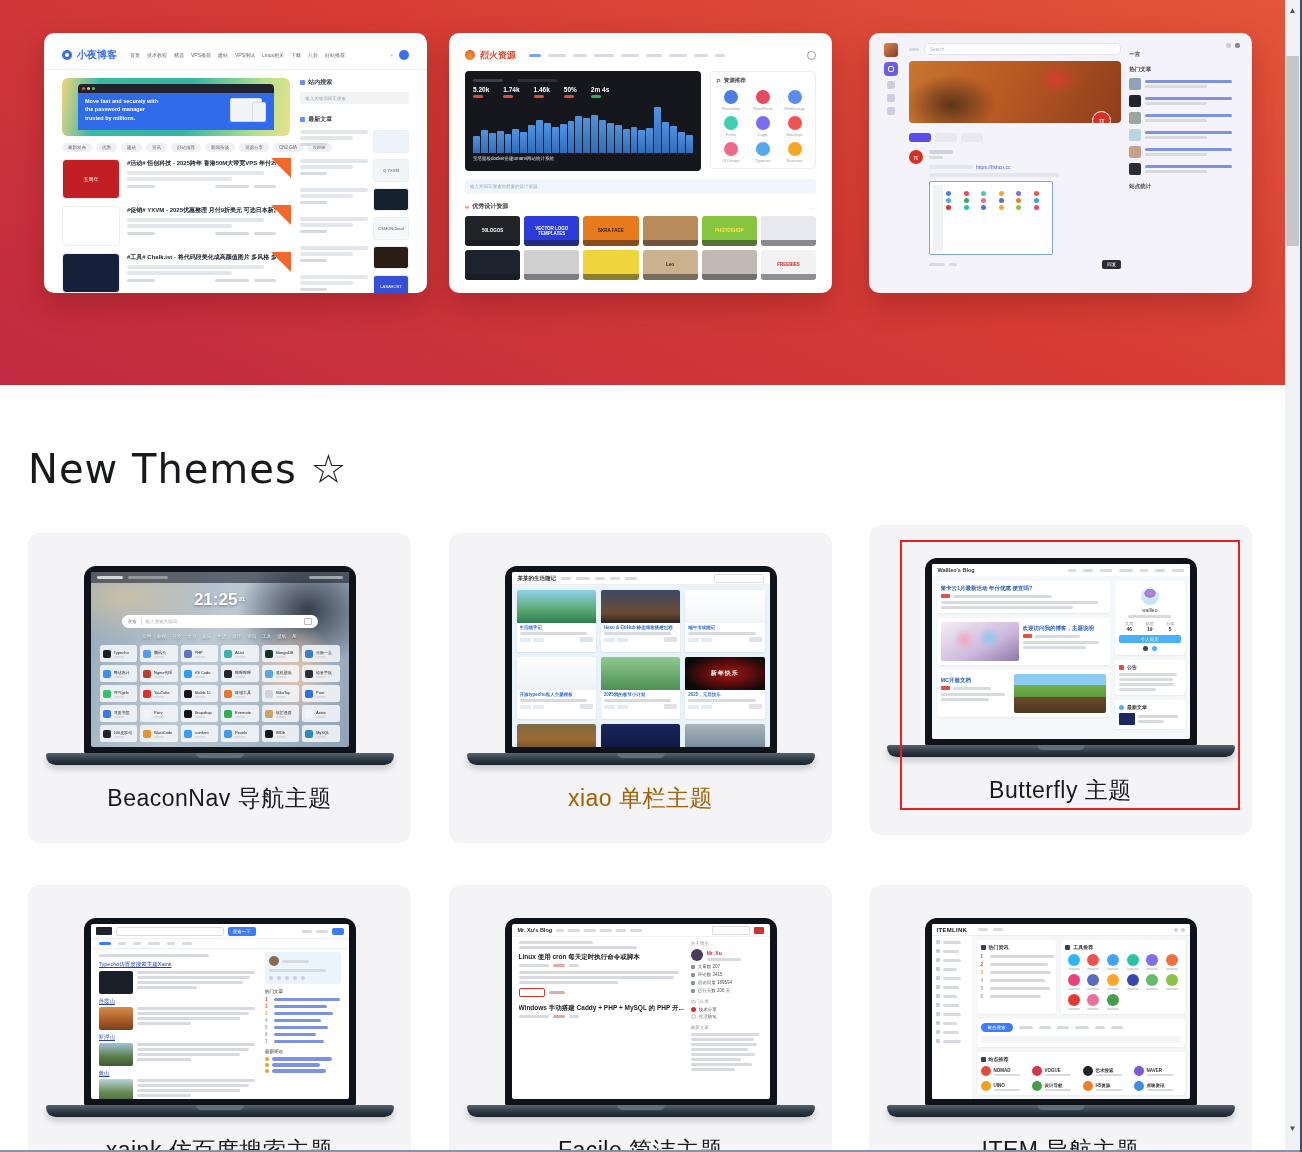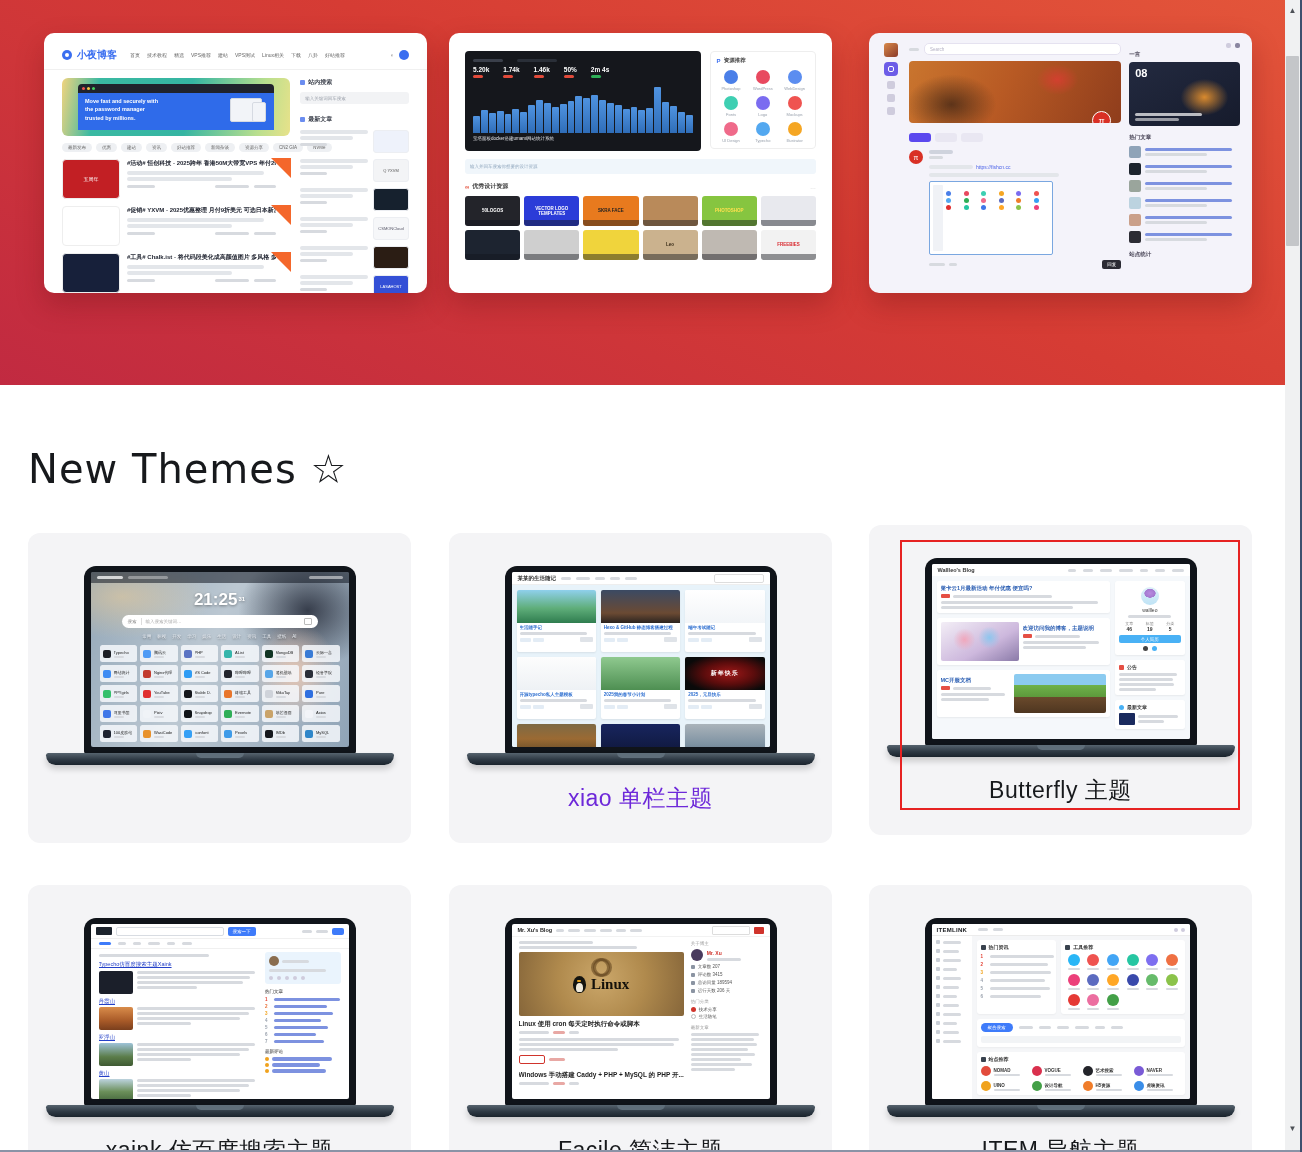--- a/index.html
+++ b/index.html
@@ -349,20 +349,36 @@
 
           </div>
 
         </div>
       </div>
     </div>
   </div>
 
   <div class="shot" style="left:449px">
     <div style="padding:12px 16px 0">
+      <div class="mininav">
+        <span style="width:10px;height:10px;border-radius:50%;background:radial-gradient(circle at 50% 60%,#f5a623,#e2442e);flex:none"></span>
+        <span style="color:#e2442e;font-weight:bold;font-size:9px">烈火资源</span>
+        <span class="m-menu">
+          <span class="dbar" style="width:12px;background:#7ba2e8"></span>
+            <span class="dbar" style="width:18px"></span>
+            <span class="dbar" style="width:14px"></span>
+            <span class="dbar" style="width:20px"></span>
+            <span class="dbar" style="width:18px"></span>
+            <span class="dbar" style="width:16px"></span>
+            <span class="dbar" style="width:18px"></span>
+            <span class="dbar" style="width:14px"></span>
+            <span class="dbar" style="width:10px"></span>
+        </span>
+        <span style="width:7px;height:7px;border:1px solid #999;border-radius:50%;position:relative"></span>
+      </div>
       <div class="row" style="align-items:flex-start;gap:9px;margin-top:6px">
         <div style="flex:2.55;min-width:0">
           <div class="dkpanel">
             <div class="row" style="gap:14px">
               <span class="dbar" style="width:30px;background:#3a3f4a"></span>
                 <span class="dbar" style="width:40px;background:#2a2f38"></span>
             </div>
             <div class="row" style="gap:14px;margin-top:4px">
 
                 <span style="display:inline-flex;flex-direction:column;gap:2px">
@@ -564,25 +580,20 @@
             </div>
           </div>
         </div>
       </div>
       <div style="flex:1.15;min-width:0">
         <div class="row" style="justify-content:flex-end;gap:4px">
             <span class="f-ic" style="width:5px;height:5px"></span>
             <span class="f-ic" style="width:5px;height:5px;background:#8a86a0"></span>
           </div>
         <div style="font-size:5.5px;font-weight:bold;color:#4a4658;margin-top:3px">一言</div>
-        <div style="height:64px;border-radius:4px;margin-top:4px;position:relative;overflow:hidden;background:radial-gradient(34px 26px at 68% 55%,#d98a2e 0%,rgba(217,138,46,0) 70%),linear-gradient(150deg,#232a40 0%,#161b2c 100%)">
-          <span style="position:absolute;left:6px;top:5px;color:#fff;font-size:11px;font-weight:bold">08</span>
-          <span class="dbar" style="position:absolute;left:6px;bottom:10px;width:60%;background:rgba(255,255,255,.7)"></span>
-          <span class="dbar" style="position:absolute;left:6px;bottom:5px;width:40%;background:rgba(255,255,255,.55)"></span>
-        </div>
         <div style="font-size:5.5px;font-weight:bold;color:#4a4658;margin-top:8px">热门文章</div>
         <div>
 
             <div class="hotrow">
               <span class="hott" style="background: rgb(143, 163, 184);"></span>
               <span style="flex:1;min-width:0">
                 <span class="bluebar" style="display:block;width:92%"></span>
                 <span class="dbar" style="display:block;width:65%;margin-top:2px"></span>
               </span>
             </div>
@@ -905,20 +916,21 @@
                 <span class="blbl" style="display:block">MySQL</span>
                 <span class="dbar" style="display:block;width:10px;height:2px;margin-top:1px"></span>
               </span>
             </span>
 
         </div>
       </div>
     </div>
     <div class="base"></div>
   </div>
+  <div class="tname" style="color:#17191c">BeaconNav 导航主题</div>
 </div>
 
 <div class="tcard" style="left:449px;top:533px">
   <div class="laptop">
     <div class="screen">
       <div class="disp">
         <div class="xnav">
           <b style="font-size:5.5px;color:#333">某某的生活随记</b>
           <span class="dbar" style="width:10px"></span>
             <span class="dbar" style="width:14px"></span>
@@ -1029,21 +1041,21 @@
               </div>
               <div class="xtitle"></div>
 
             </div>
 
         </div>
       </div>
     </div>
     <div class="base"></div>
   </div>
-  <div class="tname" style="color:#6d28d9">xiao 单栏主题</div>
+  <div class="tname" style="color:#a16207">xiao 单栏主题</div>
 </div>
 
 <div class="tcard" style="left:869px;top:525px">
   <div class="hl"></div>
   <div class="laptop">
     <div class="screen">
       <div class="disp" style="background:#f5f8fb">
         <div class="wnav">
           <b style="font-size:5.5px;color:#333">Wallleo's Blog</b>
           <span class="m-menu" style="justify-content:flex-end">
@@ -1303,24 +1315,20 @@
             <span class="dbar" style="width:12px"></span>
             <span class="dbar" style="width:10px"></span>
             <span class="dbar" style="width:12px"></span>
           <span style="margin-left:auto;width:36px;height:7px;border:1px solid #ddd;border-radius:1px"></span>
           <span style="width:10px;height:7px;background:#d0342c;border-radius:1px"></span>
         </div>
         <div class="row" style="align-items:flex-start;gap:7px;padding:4px 7px 0">
           <div style="flex:2.3;min-width:0">
             <div class="dbar" style="width:45%"></div>
               <div class="dbar" style="width:72%;margin-top:2px"></div>
-            <div class="fhero">
-              <span class="tux"></span>
-              <span class="flinux">Linux</span>
-            </div>
             <div class="ftitle">Linux 使用 cron 每天定时执行命令或脚本</div>
             <div class="row" style="gap:4px;margin-top:2px">
                 <span class="dbar" style="width:30px"></span>
                 <span class="dbar" style="width:12px;background:#e8a8a4"></span>
                 <span class="dbar" style="width:10px"></span>
               </div>
             <div class="dbar" style="width:97%;margin-top:4px"></div>
               <div class="dbar" style="width:94%;margin-top:2px"></div>
               <div class="dbar" style="width:60%;margin-top:2px"></div>
             <div class="row" style="gap:4px;margin-top:4px">

